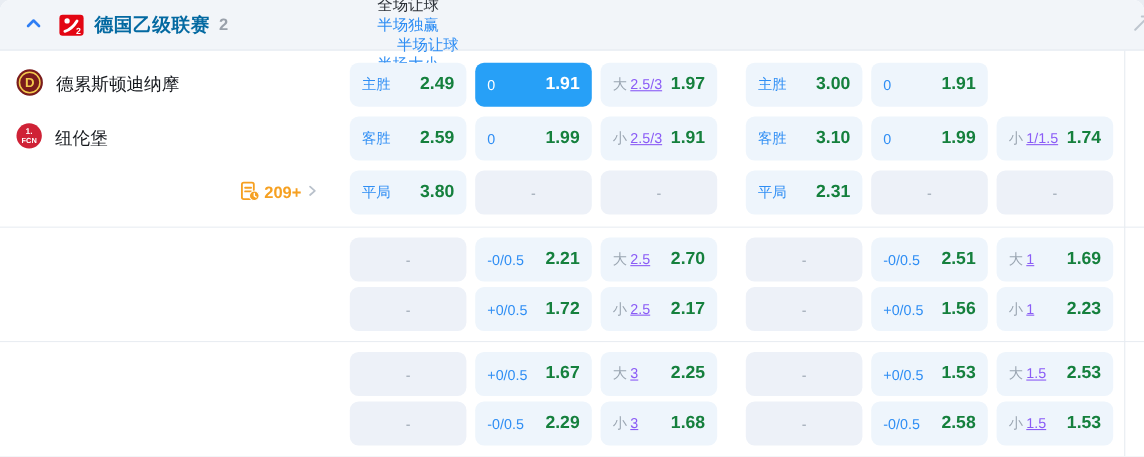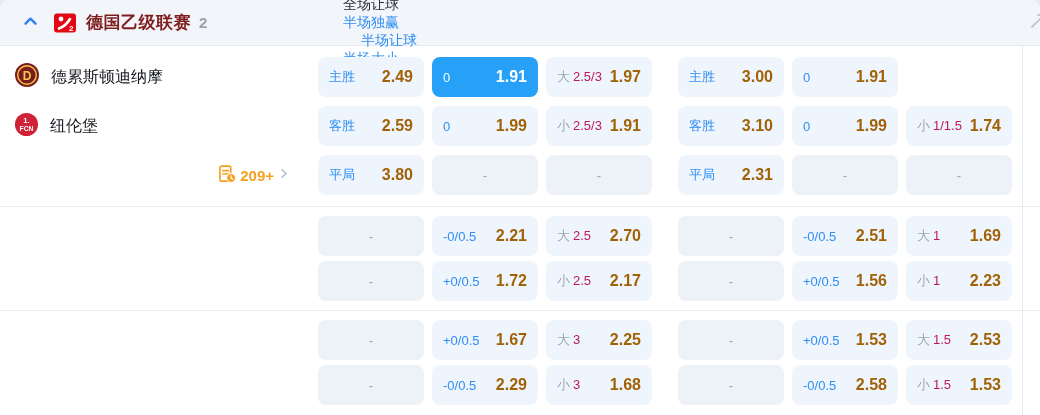--- a/index.html
+++ b/index.html
@@ -3,21 +3,21 @@
 <meta charset="utf-8">
 <style>
   html,body{margin:0;padding:0;background:#e9edf3;font-family:"Liberation Sans","DejaVu Sans",sans-serif;}
   .card{position:relative;width:1040px;height:415px;background:#ffffff;border-radius:10px 10px 0 0;overflow:hidden;}
 
   
   .header{display:flex;align-items:center;height:46px;background:#f2f5f9;border-bottom:1px solid #e4e9f0;box-sizing:border-box;}
   .header-left{display:flex;align-items:center;width:312px;min-width:312px;padding-left:22px;box-sizing:border-box;}
   .collapse-btn{background:none;border:none;padding:0;margin:0 14px 0 0;display:flex;align-items:center;cursor:pointer;}
   .league-logo{display:flex;align-items:center;margin-right:9px;}
-  .league-title{font-size:17px;font-weight:700;color:#7f1d1d;letter-spacing:.5px;}
+  .league-title{font-size:17px;font-weight:700;color:#0369a1;letter-spacing:.5px;}
   .league-count{font-size:15px;color:#9aa1ab;font-weight:600;margin-left:8px;}
   .cols{display:flex;padding-left:6px;flex-direction:column;}
   .col-h{width:106px;margin-right:8px;text-align:center;font-size:14px;color:#2c3138;cursor:pointer;}
   .cols .col-h:nth-child(4){margin-left:18px;}
   .col-h.active{color:#2f8ef4;}
   .partial-icon{position:absolute;top:12px;right:-7px;opacity:.9;}
 
   
   .group{display:flex;box-sizing:border-box;}
   .group.g1{padding:11px 0;}
@@ -28,22 +28,22 @@
   .g1 .rows{row-gap:9px;}
   .g23 .rows{row-gap:5px;}
   .orow{display:flex;}
 
   
   .cell{width:106px;height:40px;margin-right:8px;background:#eef5fc;border-radius:8px;display:flex;align-items:center;justify-content:space-between;padding:8px 11px;box-sizing:border-box;cursor:pointer;}
   .orow .cell:nth-child(4){margin-left:18px;}
   .cell.empty{background:#edf1f8;justify-content:center;cursor:default;}
   .lab{font-size:13px;color:#2f8ef4;white-space:nowrap;}
   .lab .side{color:#9aa5b1;margin-right:3px;}
-  .lab .line{color:#be185d;}
-  .val{font-size:16px;font-weight:700;color:#a16207;}
+  .lab .line{color:#8b5cf6;text-decoration:underline;}
+  .val{font-size:16px;font-weight:700;color:#15803d;}
   .cell.sel{background:#27a0f7;}
   .cell.sel .lab,.cell.sel .lab .line,.cell.sel .val{color:#ffffff;}
   .dash{color:#9aa5b1;font-size:13px;}
 
   
   .team-row{display:flex;align-items:center;height:40px;gap:11px;padding-left:14px;}
   .team-name{font-size:16px;color:#15181d;font-weight:500;}
   .meta-row{display:flex;align-items:center;height:40px;}
   .datetime{width:158px;text-align:center;font-size:14px;color:#333a42;line-height:18px;}
   .more-link{margin-left:auto;margin-right:22px;display:flex;align-items:center;gap:3px;cursor:pointer;background:none;border:none;padding:0;justify-content:center;}

